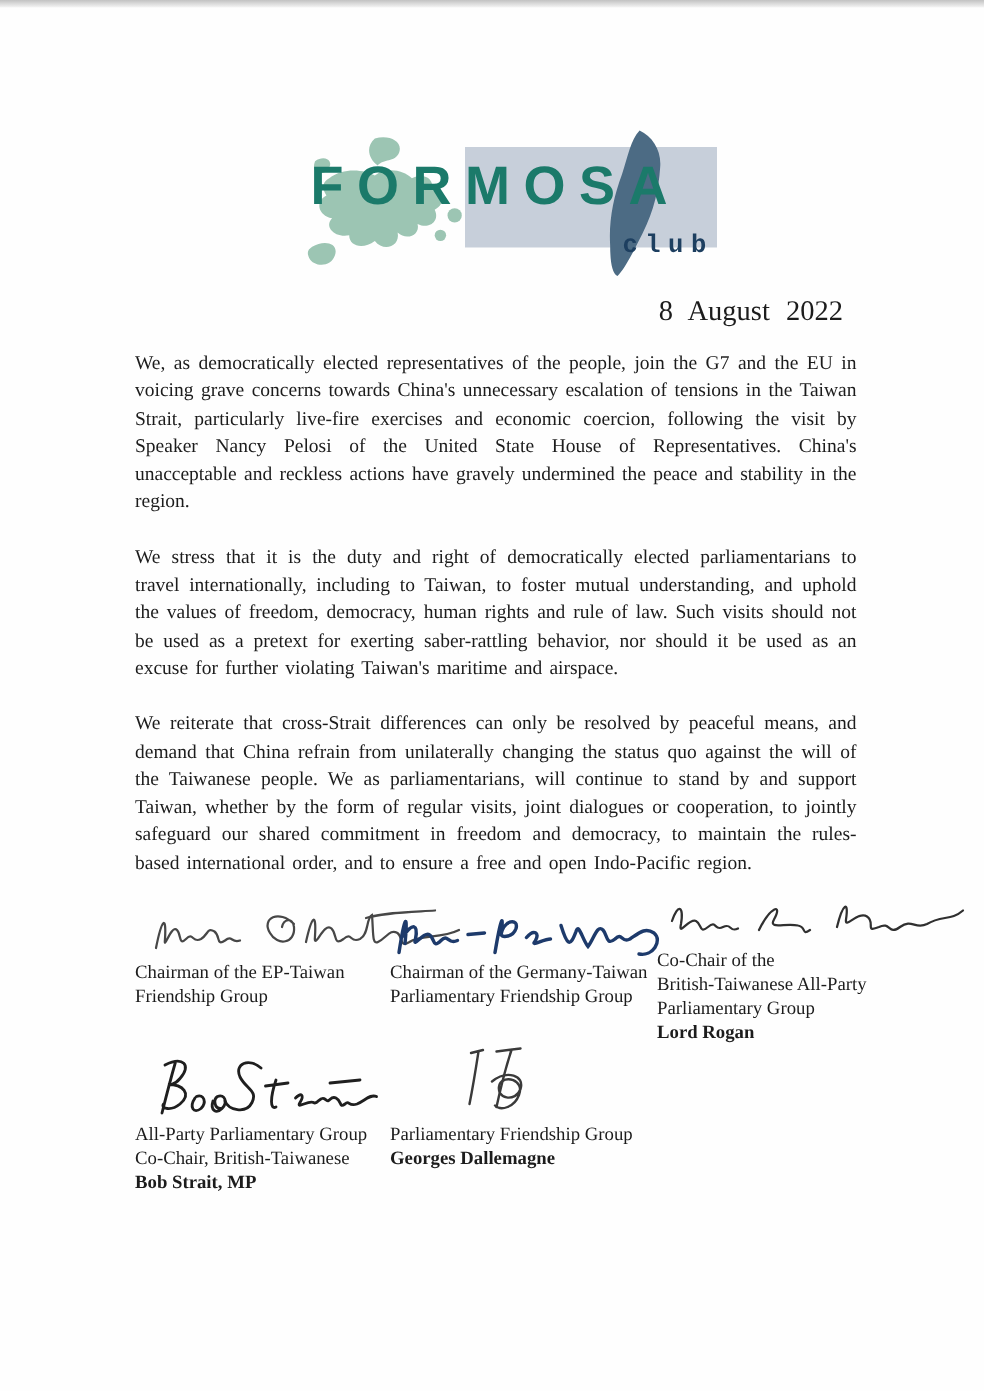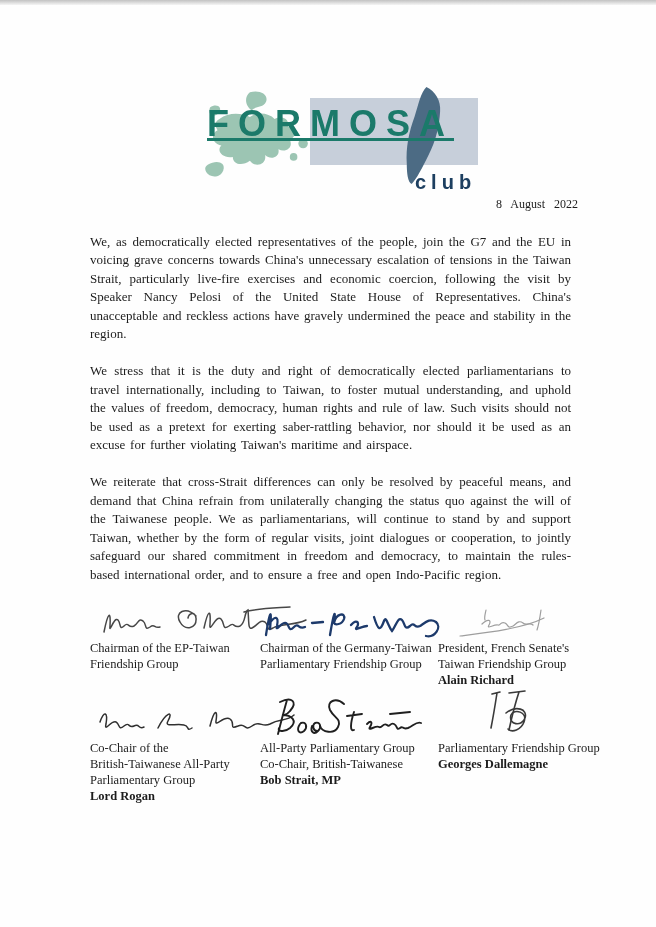--- a/index.html
+++ b/index.html
@@ -13,26 +13,26 @@
   .logo{position:absolute;left:185px;top:84px;width:300px;height:106px;}
   .logo .panel{position:absolute;left:125px;top:14px;width:168px;height:67px;}
   .logo .europe{position:absolute;left:6px;top:6px;}
   .logo .taiwan{position:absolute;left:206px;top:1px;}
   .logo-title{
     position:absolute;left:22px;top:22px;width:280px;
     font-family:"Liberation Sans","DejaVu Sans",sans-serif;
     font-size:36px;font-weight:bold;letter-spacing:9px;line-height:1;
   }
   .logo-sub{
-    position:absolute;left:230px;top:88px;
-    font-family:Liberation Sans, sans-serif;
-    font-size:20px;font-weight:600;letter-spacing:5px;line-height:1;
+    position:absolute;left:230px;top:72px;
+    font-family:Liberation Mono, monospace;
+    font-size:17px;font-weight:600;letter-spacing:5px;line-height:1;
   }
   
-  .date{position:absolute;top:197px;right:78px;font-size:12px;word-spacing:6px;}
+  .date{position:absolute;top:197px;right:94px;font-size:19px;word-spacing:6px;}
   .body-text{position:absolute;left:90px;top:233px;width:481px;}
   .body-text p{margin:0 0 19px 0;font-size:13px;line-height:18.4px;
     text-align:justify;word-spacing:1.5px;}
   
   .sigs{position:absolute;left:90px;top:596px;width:512px;
     display:grid;grid-template-columns:170px 178px 164px;grid-row-gap:16px;}
   .sig{overflow:visible;}
   .sigimg{display:flex;align-items:flex-end;overflow:visible;}
   .sigimg.r1{height:44px;}
   .sigimg.r2{height:36px;}
@@ -54,21 +54,21 @@
         <path d="M20,18 C27,13 34,18 29,24 C24,29 17,26 20,18 Z"></path>
         <path d="M30,30 C40,22 55,24 62,28 C70,22 82,24 88,30 C96,26 104,30 102,38 C110,40 112,48 104,52 C108,60 100,66 92,62 C94,70 84,74 78,68 C80,78 68,82 62,74 C54,80 44,78 44,70 C34,72 26,64 32,58 C22,56 20,46 28,42 C24,36 26,32 30,30 Z"></path>
         <path d="M18,78 C26,73 37,75 34,84 C31,93 19,92 16,86 C14,82 15,80 18,78 Z"></path>
         <circle cx="118" cy="56" r="5"></circle>
         <circle cx="108" cy="70" r="4"></circle>
       </g>
     </svg>
     <svg class="taiwan" width="59" height="102" viewBox="0 0 60 104">
       <path d="M36,2 C45,6 51,16 50,27 C49,42 46,56 38,72 C32,84 26,96 21,101 C17,99 16,90 16,80 C15,64 18,48 24,32 C28,20 30,8 36,2 Z" fill="#4c6b84"></path>
     </svg>
-    <div class="logo-title" style="color: rgb(27, 122, 106); text-decoration: underline;">FORMOSA</div>
+    <div class="logo-title" style="color: rgb(27, 122, 106);">FORMOSA</div>
     <div class="logo-sub" style="color: rgb(29, 63, 96);">club</div>
   </div>
 
   <div class="date">8 August 2022</div>
 
   <div class="body-text">
     <p>We, as democratically elected representatives of the people, join the G7 and the EU in voicing grave concerns towards China's unnecessary escalation of tensions in the Taiwan Strait, particularly live-fire exercises and economic coercion, following the visit by Speaker Nancy Pelosi of the United State House of Representatives. China's unacceptable and reckless actions have gravely undermined the peace and stability in the region.</p>
     <p>We stress that it is the duty and right of democratically elected parliamentarians to travel internationally, including to Taiwan, to foster mutual understanding, and uphold the values of freedom, democracy, human rights and rule of law. Such visits should not be used as a pretext for exerting saber-rattling behavior, nor should it be used as an excuse for further violating Taiwan's maritime and airspace.</p>
     <p>We reiterate that cross-Strait differences can only be resolved by peaceful means, and demand that China refrain from unilaterally changing the status quo against the will of the Taiwanese people. We as parliamentarians, will continue to stand by and support Taiwan, whether by the form of regular visits, joint dialogues or cooperation, to jointly safeguard our shared commitment in freedom and democracy, to maintain the rules-based international order, and to ensure a free and open Indo-Pacific region.</p>
   </div>
@@ -99,36 +99,20 @@
             <path d="M70,31 C74,7 76,4 74,19 C76,9 86,8 84,15 C82,21 75,21 74,19 M91,21 C96,15 100,18 97,23 C93,28 102,22 107,22"></path>
             <path d="M114,13 C118,26 120,28 124,17 C126,11 128,22 132,27 C136,22 138,12 142,16 C145,19 144,27 150,22 C155,17 154,25 160,22 C166,18 170,14 176,18 C182,23 175,34 166,32"></path>
           </g>
         </svg>
       </div>
       <div class="sl">Chairman of the Germany-Taiwan</div>
       <div class="sl">Parliamentary Friendship Group</div>
       <div class="sl"></div>
     </div>
 
-    <div class="sig">
-      <div class="sigimg r1" style="margin-left:18px;">
-        <svg width="104" height="34" viewBox="0 0 104 34">
-          <g fill="none" stroke-width="1.2" stroke-linecap="round" stroke="#9e9e9e">
-            <path d="M30,4 C29,9 28,12 29,14"></path>
-            <path d="M26,18 C32,12 36,14 33,19 C30,24 38,18 42,19 C45,20 44,15 49,17 C53,19 51,23 57,20 C61,17 63,14 67,17 C70,20 74,16 77,19"></path>
-            <path d="M4,30 C28,27 66,23 88,12"></path>
-            <path d="M85,4 C84,11 83,18 81,24"></path>
-          </g>
-        </svg>
-      </div>
-      <div class="sl">President, French Senate's</div>
-      <div class="sl">Taiwan Friendship Group</div>
-      <div class="sl"></div>
-      <div class="sn">Alain Richard</div>
-    </div>
 
     <div class="sig">
       <div class="sigimg r2" style="margin-left:4px;">
         <svg width="205" height="34" viewBox="0 0 205 34">
           <g fill="none" stroke-width="1.5" stroke-linecap="round" stroke="#303030">
             <path d="M6,16 C10,4 14,6 12,18 C10,27 17,14 22,16 C26,18 24,25 30,20 C36,15 34,23 40,20 C46,17 44,24 50,21"></path>
             <path d="M64,22 C72,6 80,4 74,15 C70,22 82,17 90,19 C96,20 92,26 98,22"></path>
             <path d="M116,20 C120,4 124,2 122,15 C121,22 130,9 136,13 C142,17 134,24 144,20 C152,16 150,26 158,20 C166,14 168,22 176,18 C186,12 192,16 200,9"></path>
           </g>
         </svg>

